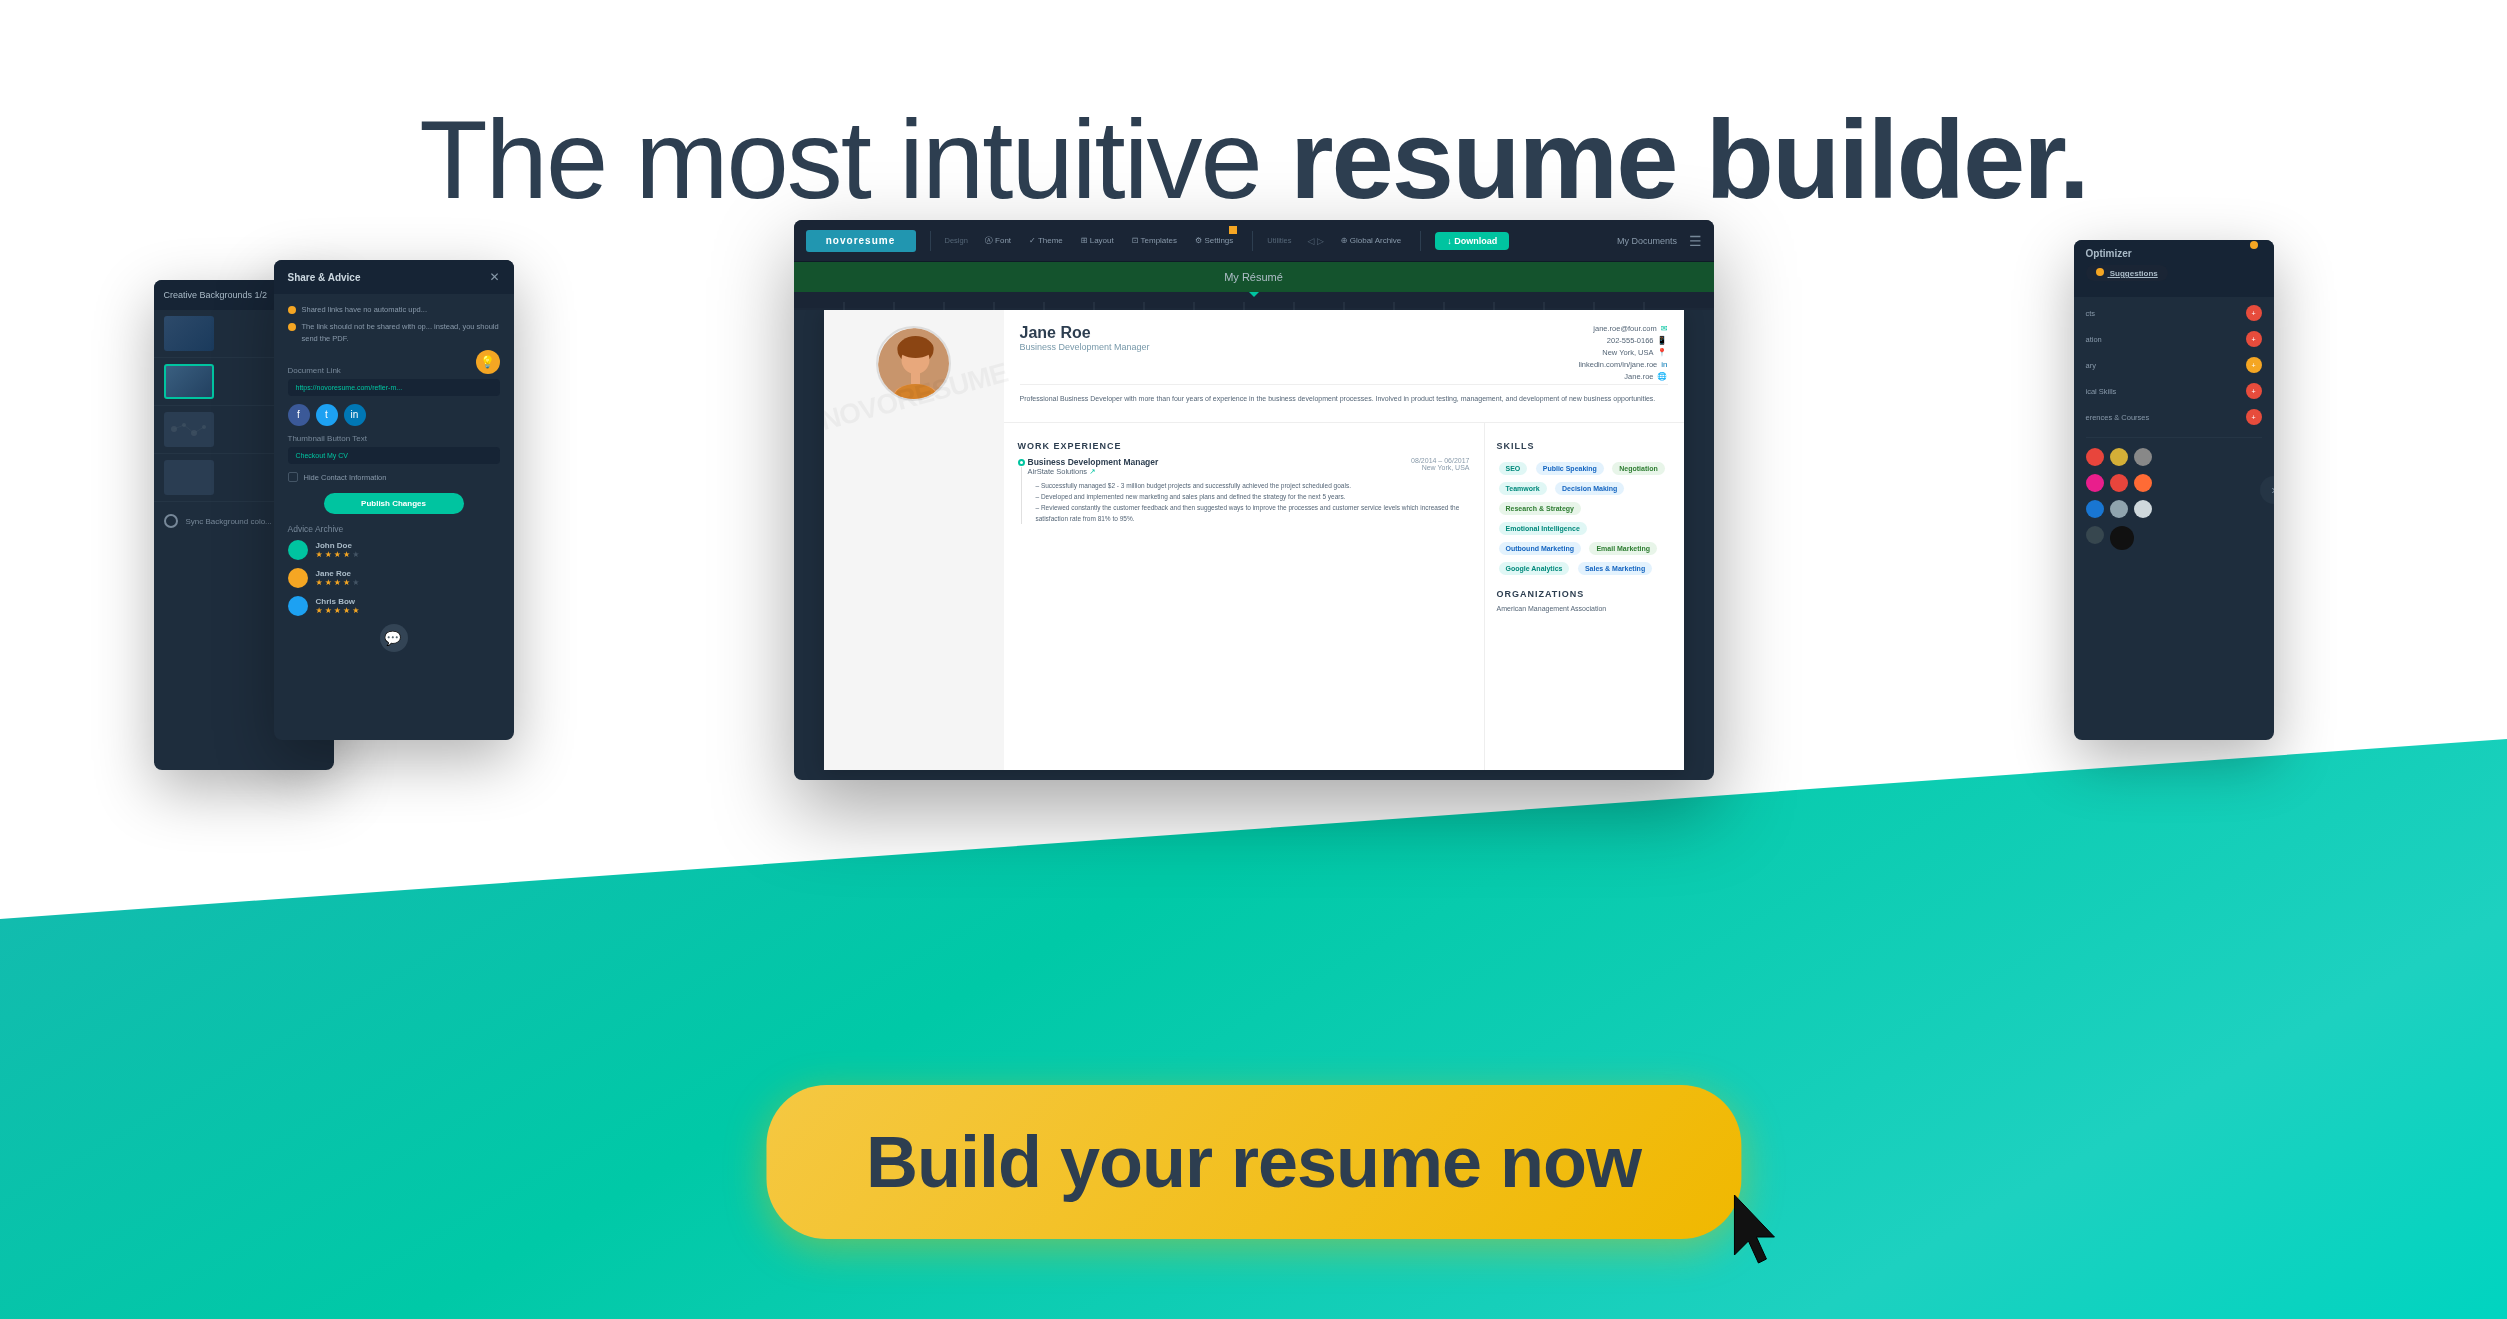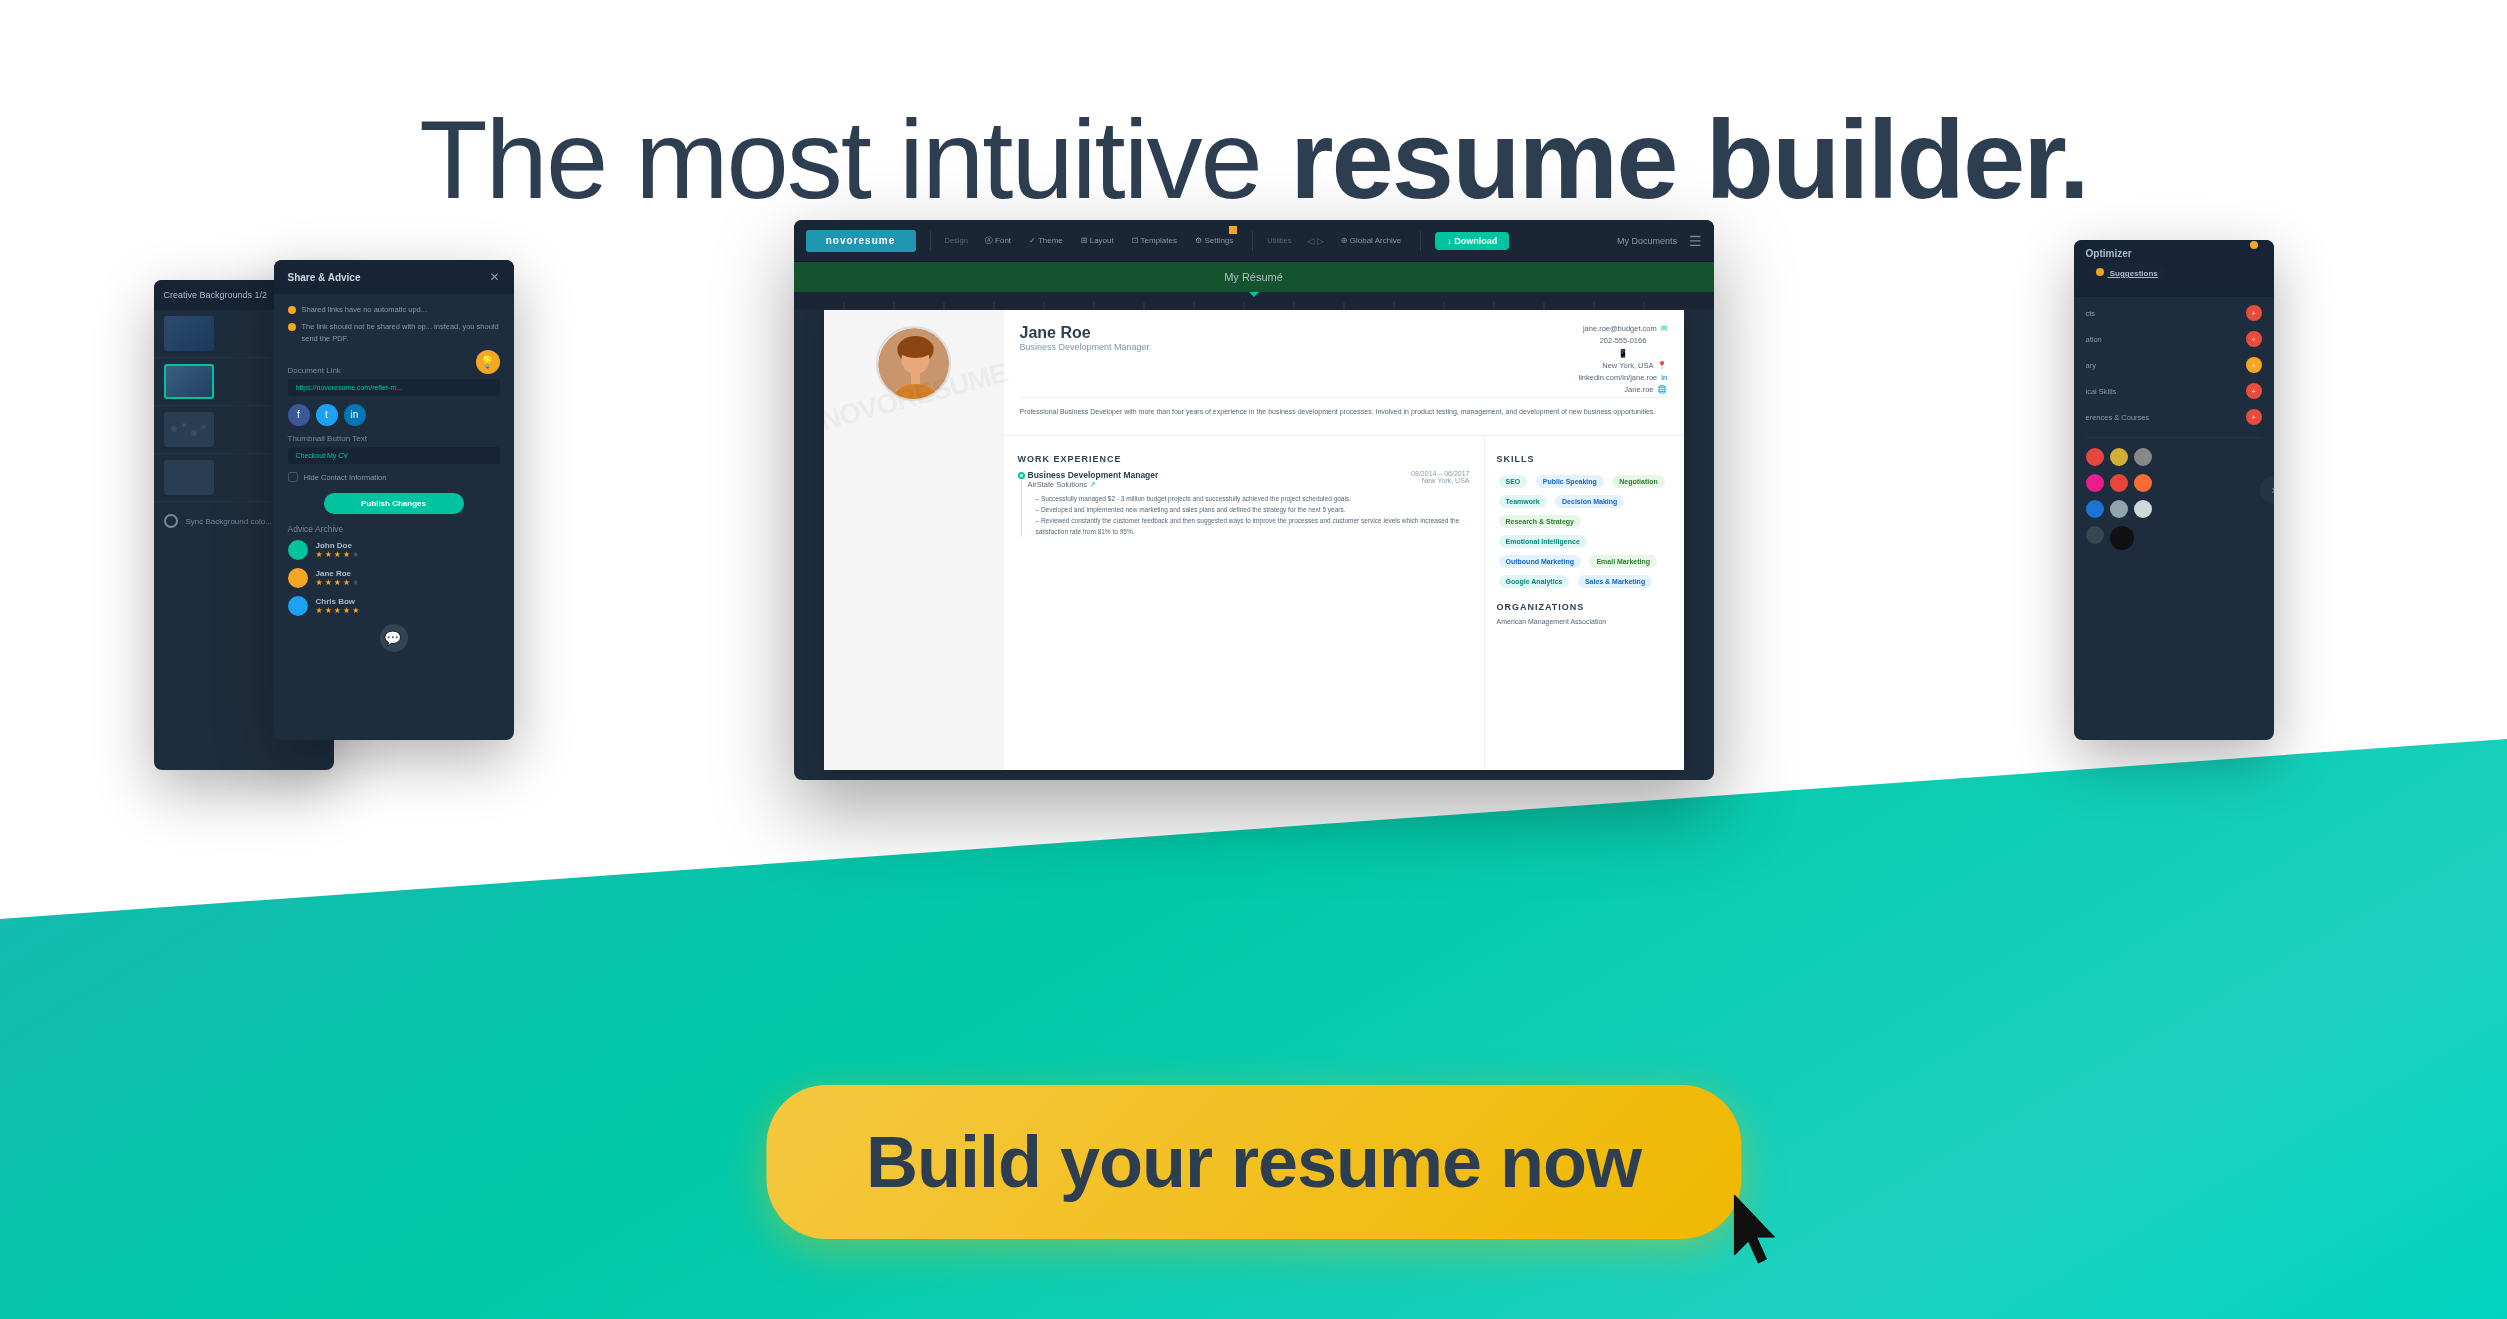--- a/index.html
+++ b/index.html
@@ -823,24 +823,24 @@
       <div style="flex:1; display:flex; flex-direction:column; overflow:hidden;">
 
         <div style="padding: 14px 16px 8px; border-bottom:1px solid #eee;">
           <div style="display:flex; justify-content:space-between; align-items:flex-start;">
             <div>
               <div class="resume-name">Jane Roe</div>
               <div class="resume-subtitle">Business Development Manager</div>
             </div>
             <div style="text-align:right;">
               <div class="resume-contact-row" style="justify-content:flex-end;">
-                <span>jane.roe@budget.com</span>
+                <span>jane.roe@four.com</span>
                 <span style="color:#00c4a0; font-size:8px;">✉</span>
               </div>
-              <div class="resume-contact-row" style="justify-content:flex-end;flex-direction:column;">
+              <div class="resume-contact-row" style="justify-content:flex-end;">
                 <span>202-555-0166</span>
                 <span style="color:#00c4a0; font-size:8px;">📱</span>
               </div>
               <div class="resume-contact-row" style="justify-content:flex-end;">
                 <span>New York, USA</span>
                 <span style="color:#00c4a0; font-size:8px;">📍</span>
               </div>
               <div class="resume-contact-row" style="justify-content:flex-end;">
                 <span>linkedin.com/in/jane.roe</span>
                 <span style="color:#0077b5; font-size:8px;">in</span>

